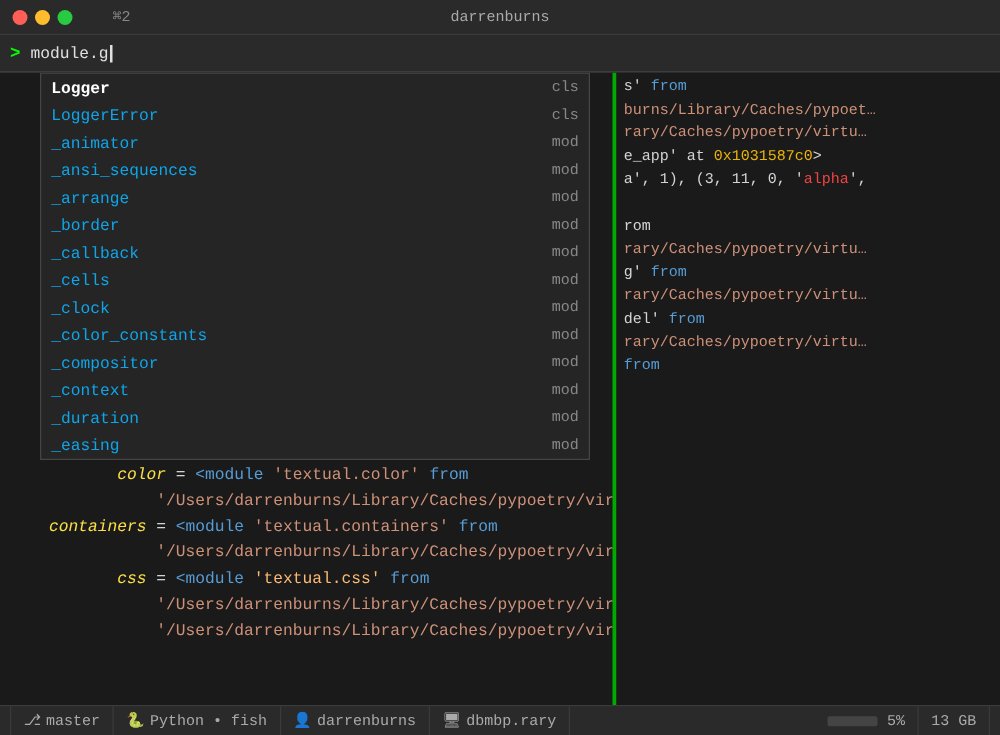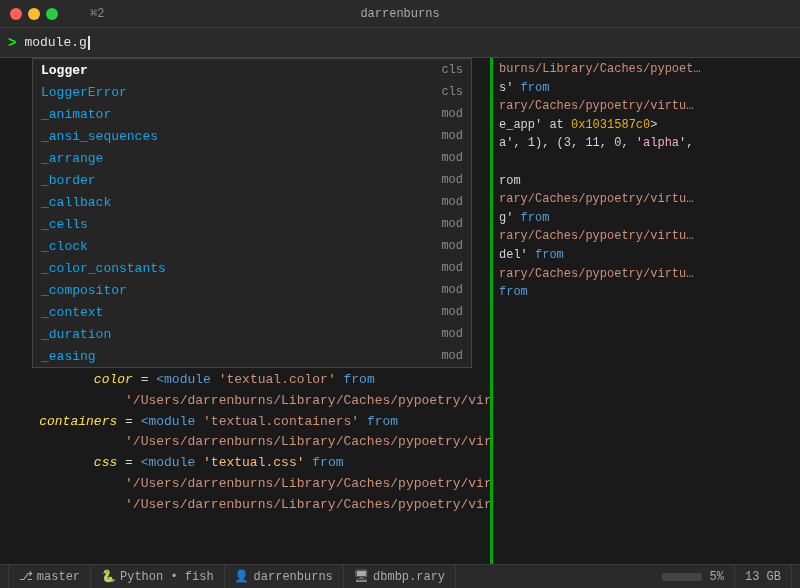--- a/index.html
+++ b/index.html
@@ -300,25 +300,25 @@
         <div class="module-line">
           &nbsp;&nbsp;&nbsp;&nbsp;&nbsp;&nbsp;&nbsp;&nbsp;&nbsp;&nbsp;&nbsp;&nbsp;&nbsp;&nbsp;&nbsp;<span style="color:#ce9178">'/Users/darrenburns/Library/Caches/pypoetry/virtu…</span>
         </div>
         <div class="module-line">
           &nbsp;&nbsp;&nbsp;&nbsp;&nbsp;&nbsp;&nbsp;&nbsp;&nbsp;&nbsp;&nbsp;&nbsp;&nbsp;&nbsp;&nbsp;<span style="color:#ce9178">'/Users/darrenburns/Library/Caches/pypoetry/virtu…</span>
         </div>
       </div>
     </div>
 
     <div class="right-panel">
+      <div class="r-line" style="color:#d4d4d4">s' <span class="kw-from" style="color:#569cd6">from</span></div>
       <div class="r-line" style="color:#ce9178">burns/Library/Caches/pypoet…</div>
-      <div class="r-line" style="color:#d4d4d4">s' <span class="kw-from" style="color:#569cd6">from</span></div>
       <div class="r-line" style="color:#ce9178">rary/Caches/pypoetry/virtu…</div>
       <div class="r-line" style="color:#d4d4d4">e_app' at <span style="color:#eab308">0x1031587c0</span>&gt;</div>
-      <div class="r-line" style="color:#d4d4d4">a', 1), (3, 11, 0, '<span style="color:#f9a8d4">alpha</span>',</div>
+      <div class="r-line" style="color:#d4d4d4">a', 1), (3, 11, 0, '<span style="color:#ef4444">alpha</span>',</div>
       <div class="r-line">&nbsp;</div>
       <div class="r-line" style="color:#d4d4d4">rom</div>
       <div class="r-line" style="color:#ce9178">rary/Caches/pypoetry/virtu…</div>
       <div class="r-line" style="color:#d4d4d4">g' <span style="color:#569cd6">from</span></div>
       <div class="r-line" style="color:#ce9178">rary/Caches/pypoetry/virtu…</div>
       <div class="r-line" style="color:#d4d4d4">del' <span style="color:#569cd6">from</span></div>
       <div class="r-line" style="color:#ce9178">rary/Caches/pypoetry/virtu…</div>
       <div class="r-line" style="color:#d4d4d4"><span style="color:#569cd6">from</span></div>
     </div>
 

